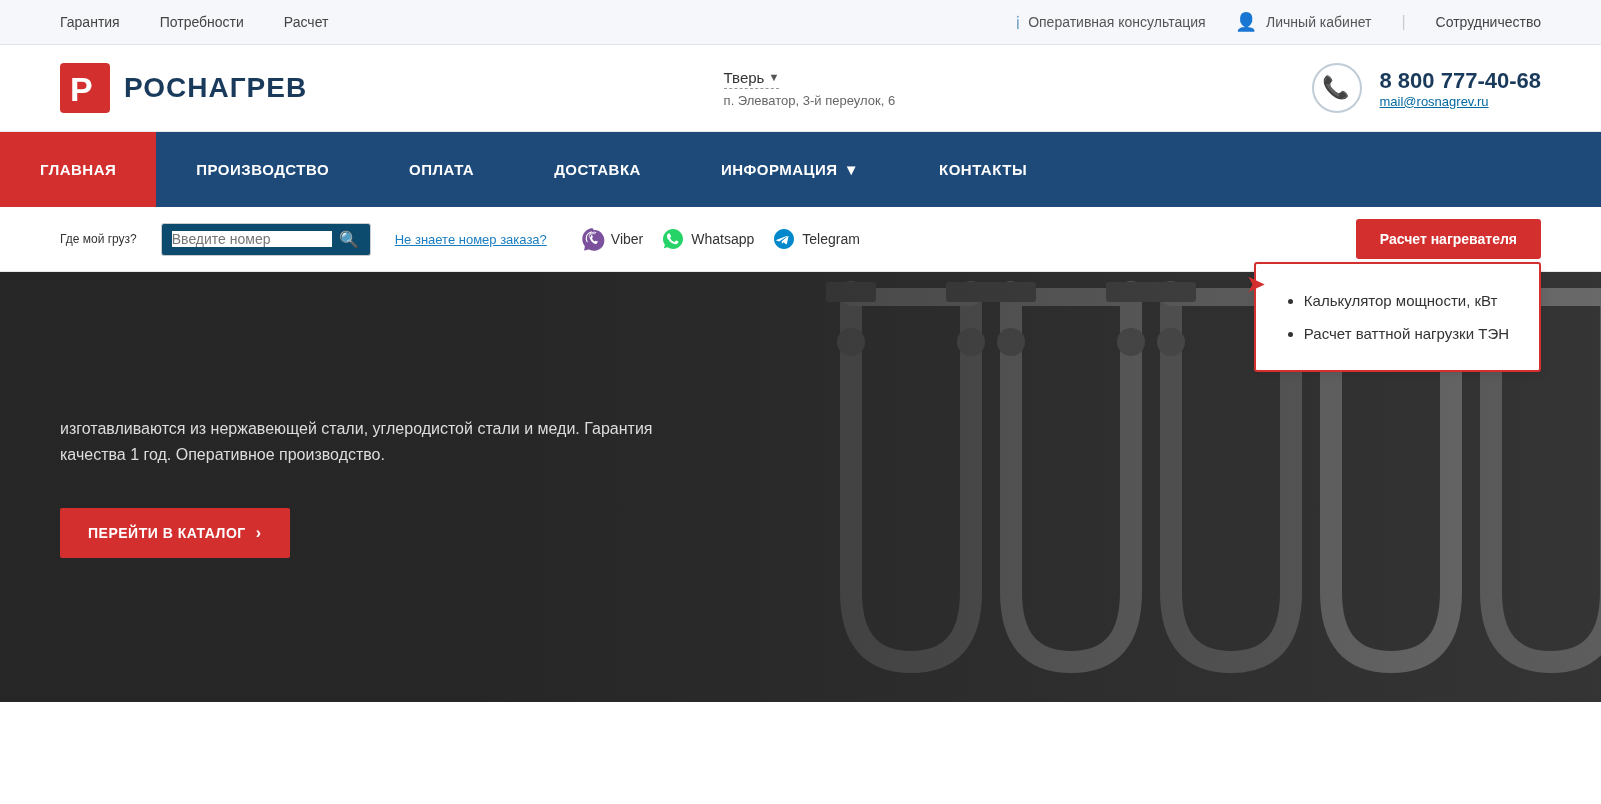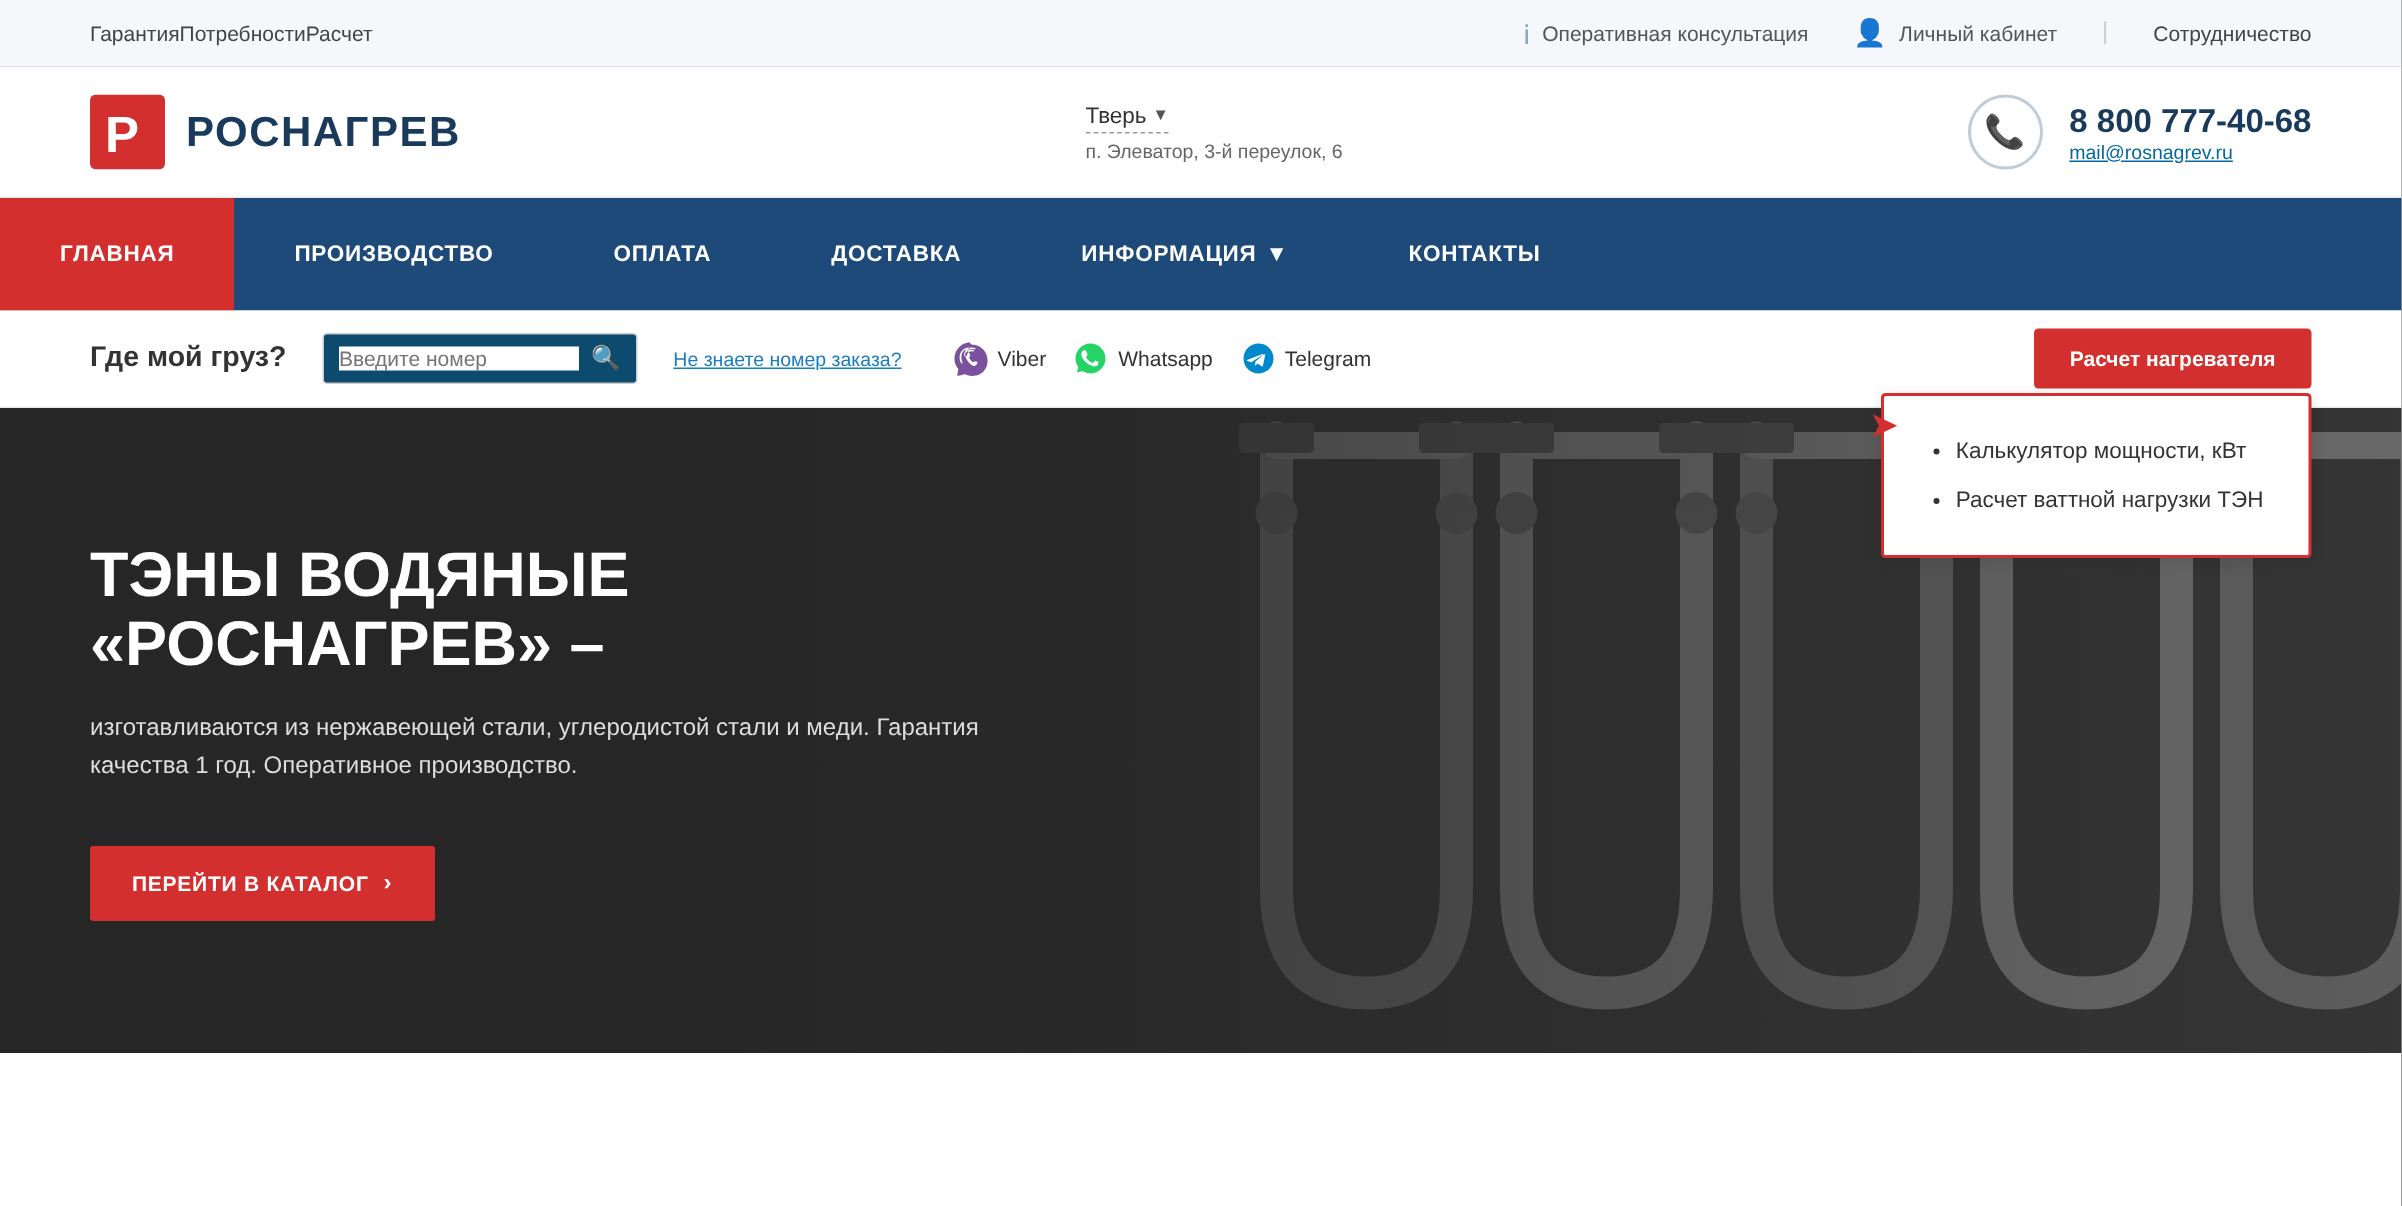--- a/index.html
+++ b/index.html
@@ -7,21 +7,21 @@
 
     
     .top-bar {
       background: #f5f7fa;
       padding: 10px 60px;
       display: flex;
       align-items: center;
       justify-content: space-between;
       border-bottom: 1px solid #e0e4ea;
     }
-    .top-bar-left { display: flex; }
+    .top-bar-left { display: flex; gap: 40px; }
     .top-bar-left a { text-decoration: none; color: #444; font-size: 14px; }
     .top-bar-right { display: flex; align-items: center; gap: 30px; }
     .top-bar-right a { text-decoration: none; color: #444; font-size: 14px; }
     .consult-link { display: flex; align-items: center; gap: 8px; color: #555; font-size: 14px; }
     .consult-link .info-icon { color: #7ba7c7; font-size: 18px; }
     .cabinet-link { display: flex; align-items: center; gap: 8px; color: #555; font-size: 14px; }
     .cabinet-link .user-icon { color: #aaa; font-size: 18px; }
     .divider { color: #ccc; }
 
     
@@ -70,21 +70,21 @@
     .toolbar {
       background: #fff;
       padding: 12px 60px;
       display: flex;
       align-items: center;
       gap: 24px;
       border-bottom: 1px solid #e8eaed;
       position: relative;
       z-index: 10;
     }
-    .where-label { font-size: 19px; color: #333; font-weight: bold; white-space: nowrap; }
+    .where-label { font-size: 12px; color: #333; font-weight: normal; white-space: nowrap; }
     .search-box {
       display: flex;
       align-items: center;
       border: 1px solid #ccc;
       border-radius: 3px;
       padding: 6px 10px;
       gap: 8px;
       background: #0c4a6e;
     }
     .search-box input {
@@ -329,20 +329,19 @@
       <circle cx="420" cy="100" r="14"></circle>
       <circle cx="540" cy="100" r="14"></circle>
       <circle cx="580" cy="100" r="14"></circle>
       <circle cx="700" cy="100" r="14"></circle>
     </g>
   </svg>
 
   <div class="hero-bg"></div>
 
   <div class="hero-content">
-    <h1 class="hero-title">ТЭНЫ ВОДЯНЫЕ «РОСНАГРЕВ» –</h1>
     <p class="hero-subtitle">изготавливаются из нержавеющей стали, углеродистой стали и меди. Гарантия<br>качества 1 год. Оперативное производство.</p>
     <button class="hero-btn">
       <span>ПЕРЕЙТИ В КАТАЛОГ</span>
       <span class="hero-btn-arrow">›</span>
     </button>
   </div>
 </div>
 
 </body></html>

